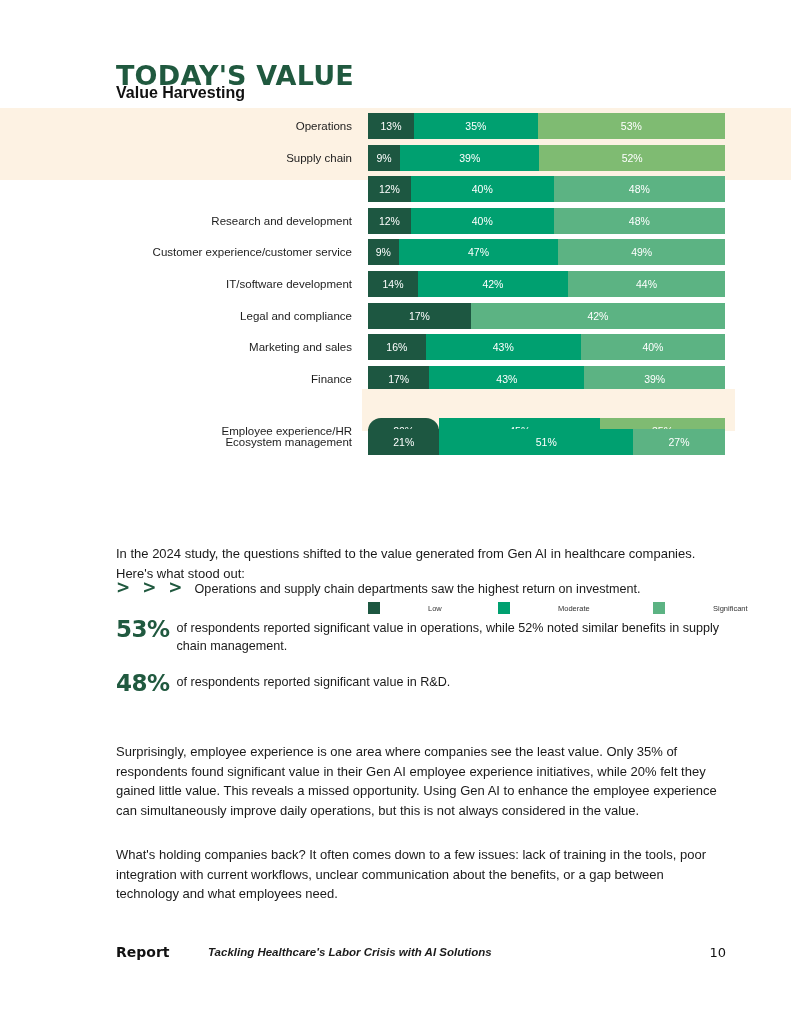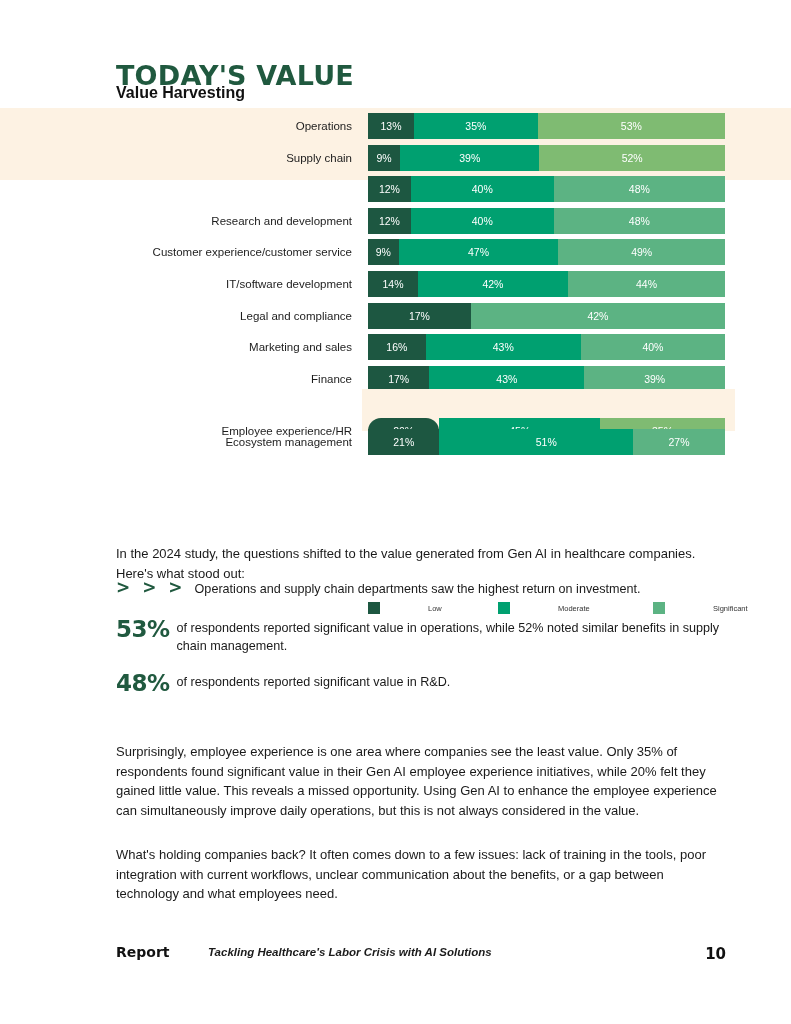--- a/index.html
+++ b/index.html
@@ -196,22 +196,22 @@
     position: absolute;
     left: 92px; top: 2px;
     font-size: 11.5px;
     font-style: italic;
     font-weight: 600;
     color: #1a1a1a;
   }
   #footer-page {
     position: absolute;
     right: 0; top: 1px;
-    font-size: 15px;
-    font-weight: 700;
+    font-size: 13px;
+    font-weight: 400;
     color: #111111;
     font-family: "DejaVu Sans", sans-serif;
   }
 </style>
 </head>
 <body>
 
 <h1 id="page-title">TODAY'S VALUE</h1>
 <div id="subtitle">Value Harvesting</div>
 

